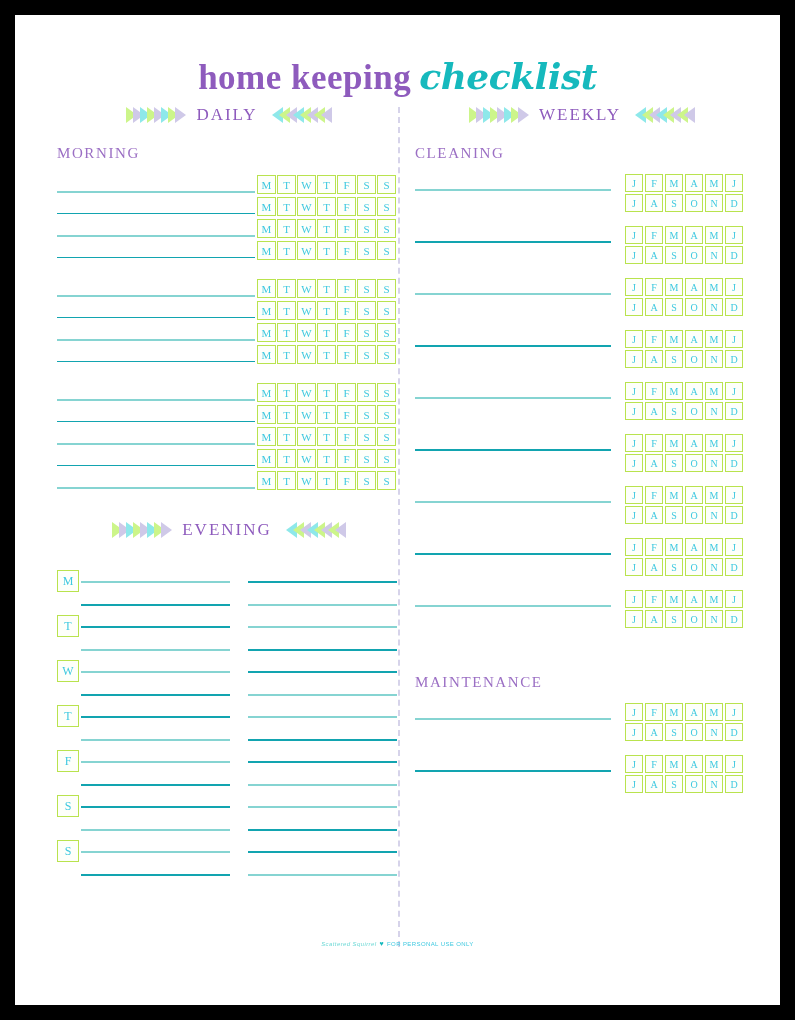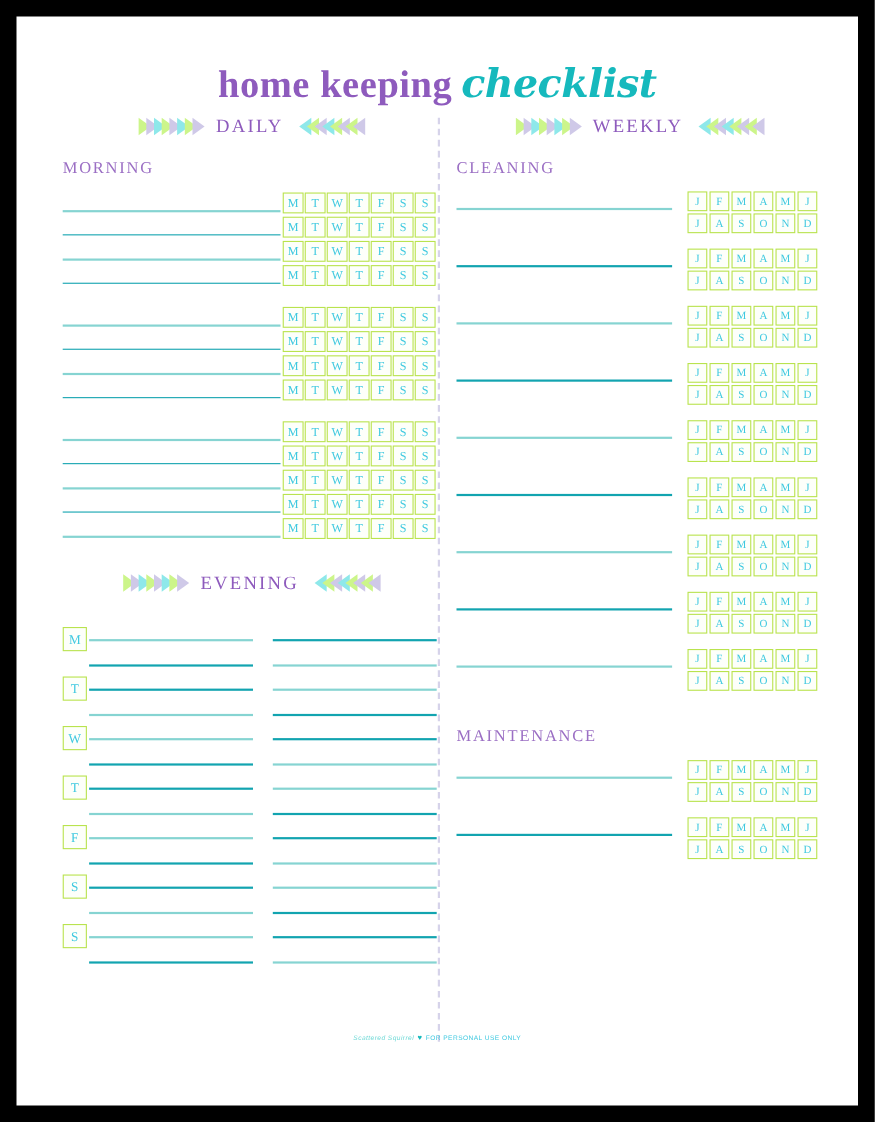--- a/index.html
+++ b/index.html
@@ -765,21 +765,21 @@
             <div class="month-line">
               <div class="mbox">J</div>
               <div class="mbox">A</div>
               <div class="mbox">S</div>
               <div class="mbox">O</div>
               <div class="mbox">N</div>
               <div class="mbox">D</div>
             </div>
           </div>
         </div>
-        <div class="sub-title" style="margin-top: 22px;">MAINTENANCE</div>
+        <div class="sub-title" style="margin-top: 34px;">MAINTENANCE</div>
         <div class="monthly-row">
           <div class="monthly-line-wrap">
             <div class="monthly-line" style="background: rgb(134, 212, 210);"></div>
           </div>
           <div class="month-grid">
             <div class="month-line">
               <div class="mbox">J</div>
               <div class="mbox">F</div>
               <div class="mbox">M</div>
               <div class="mbox">A</div>

